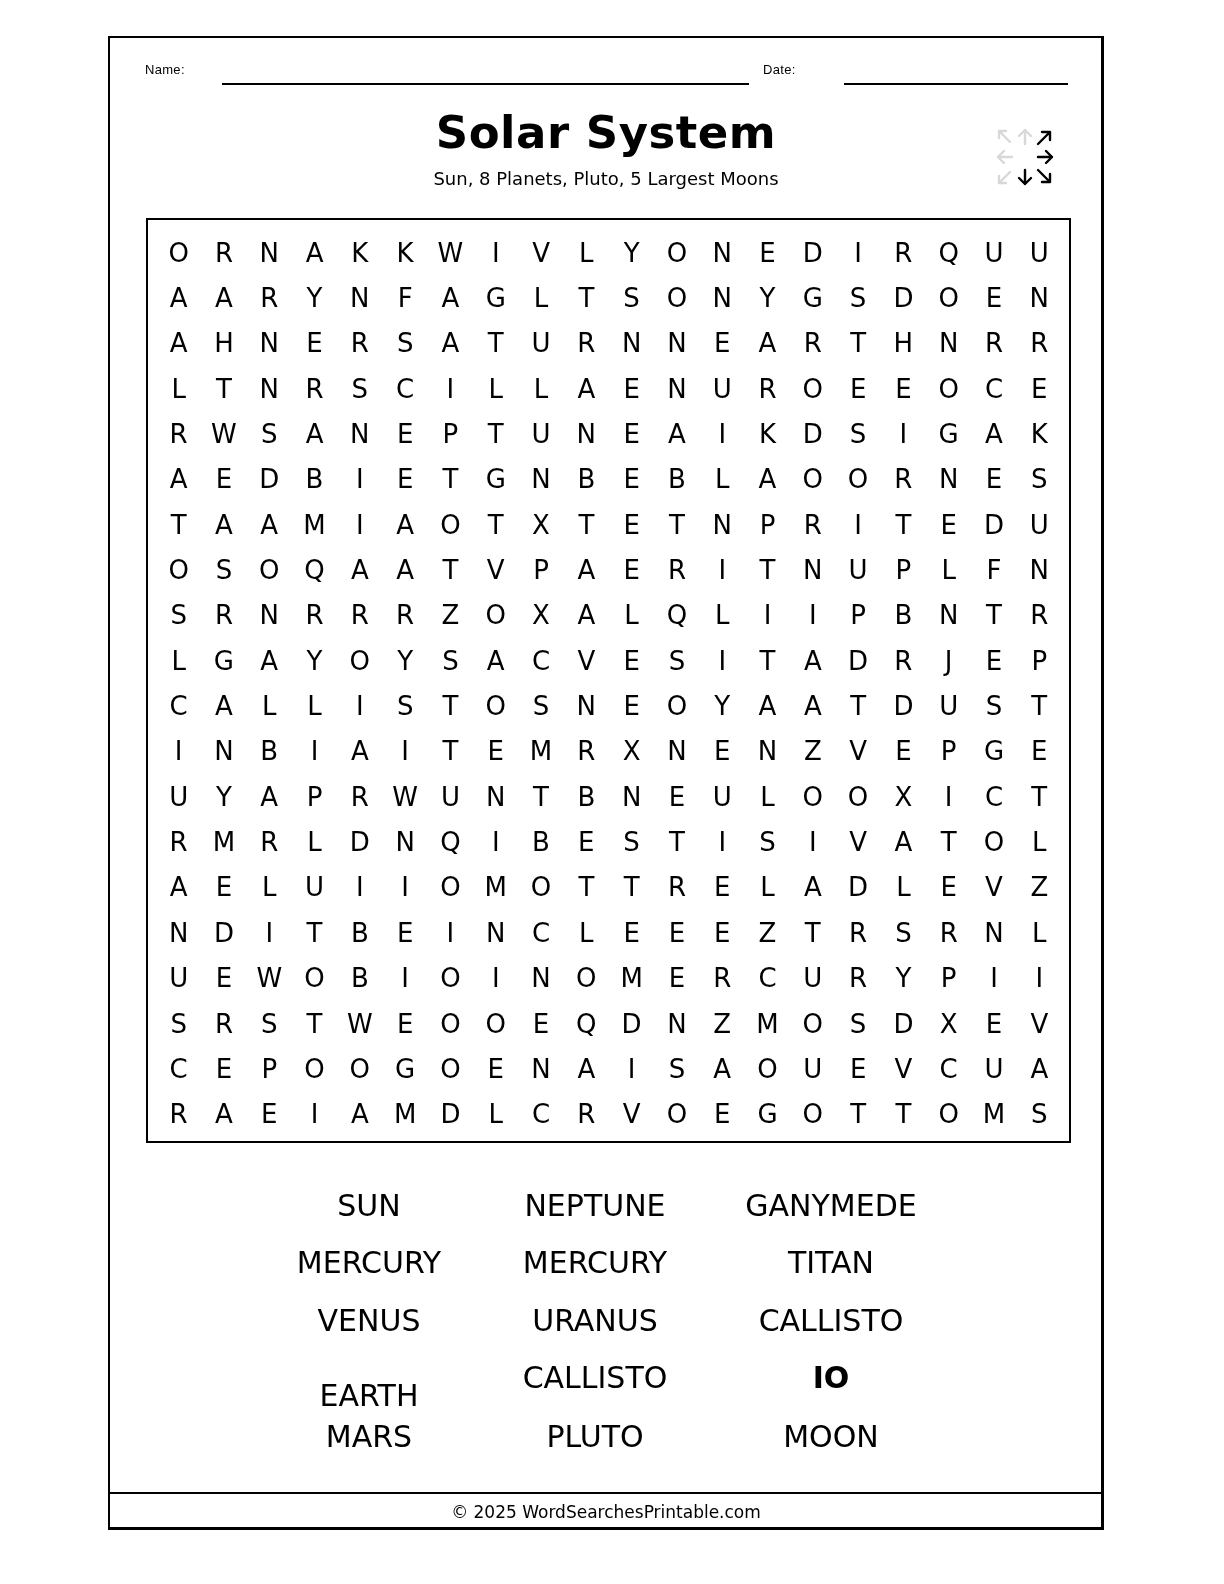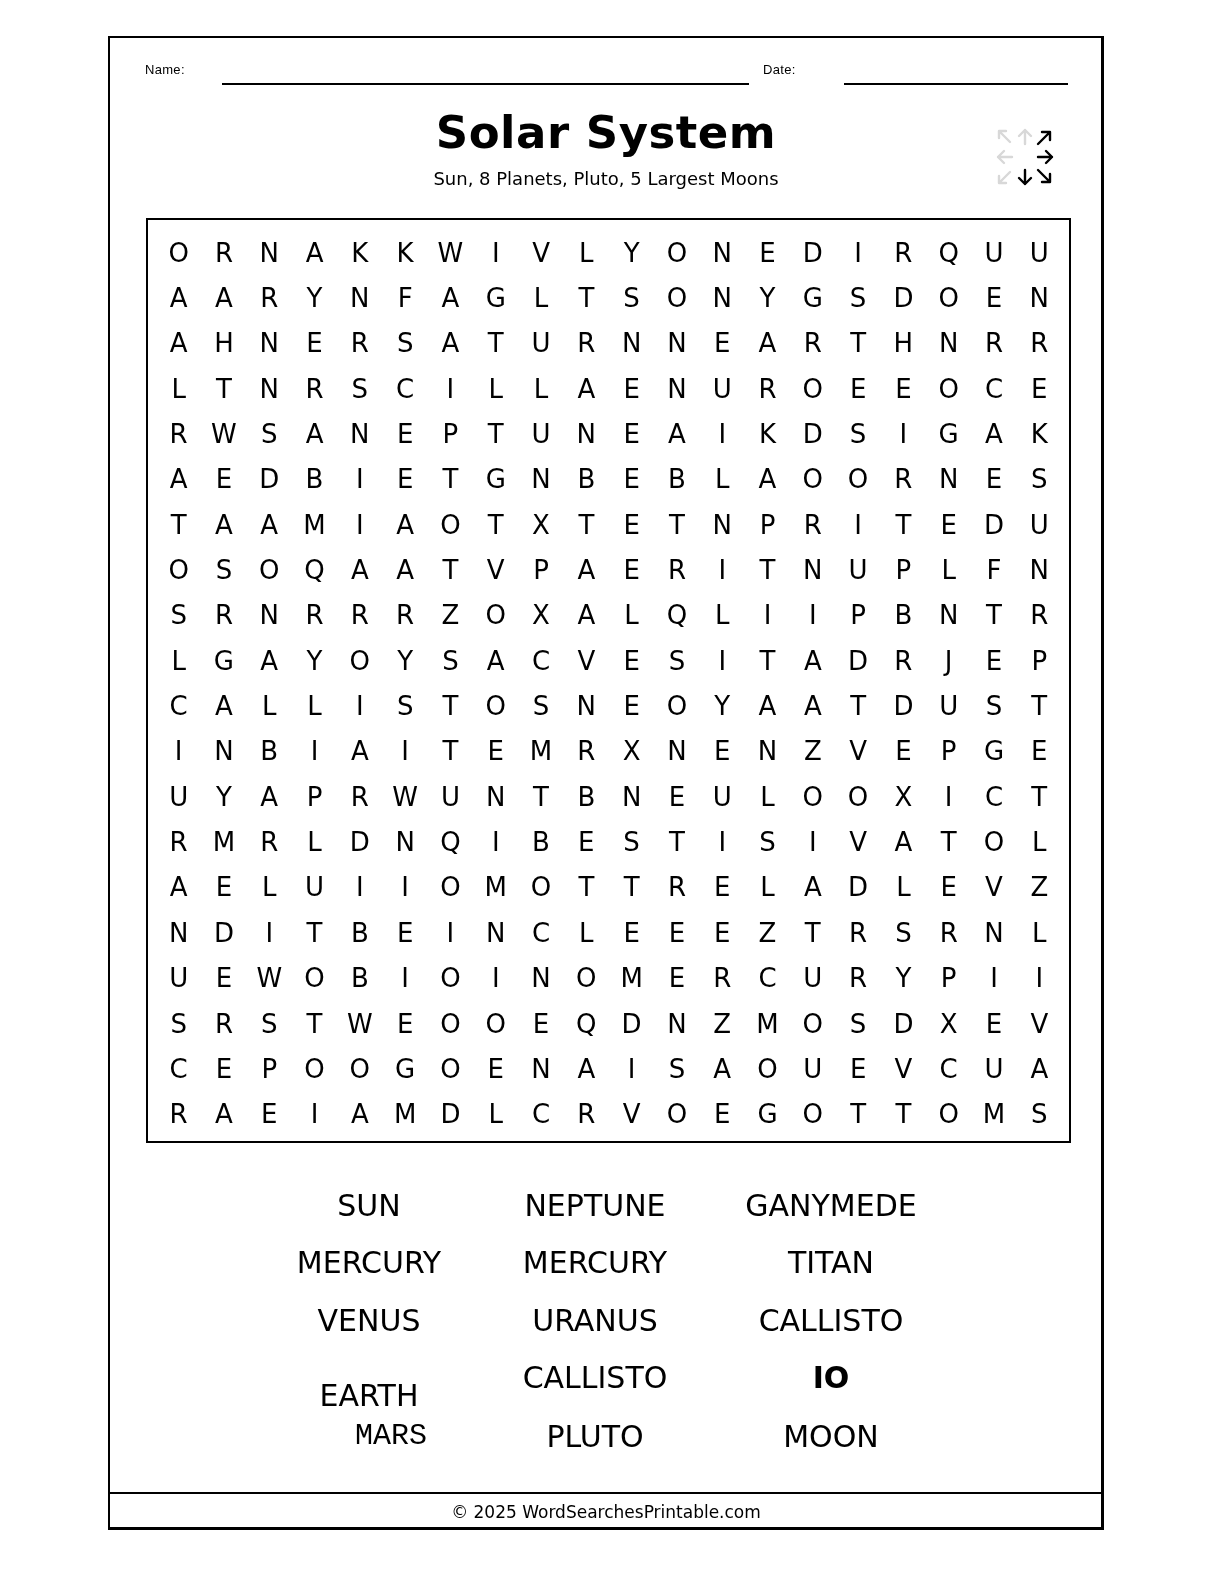--- a/index.html
+++ b/index.html
@@ -451,21 +451,21 @@
       <div class="cell">M</div>
       <div class="cell">S</div>
     </div>
 </div>
 
 <div class="words">
   <div class="word" style="left:369px; top:8px;">SUN</div>
   <div class="word" style="left:369px; top:65px;">MERCURY</div>
   <div class="word" style="left:369px; top:123px;">VENUS</div>
   <div class="word" style="left:369px; top:198px;">EARTH</div>
-  <div class="word" style="left:391px; top:239px;font-family:Liberation Mono, monospace;">MARS</div>
+  <div class="word" style="left:369px; top:239px;">MARS</div>
 
   <div class="word" style="left:595px; top:8px;">NEPTUNE</div>
   <div class="word" style="left:595px; top:65px;">MERCURY</div>
   <div class="word" style="left:595px; top:123px;">URANUS</div>
   <div class="word" style="left:595px; top:180px;">CALLISTO</div>
   <div class="word" style="left:595px; top:239px;">PLUTO</div>
 
   <div class="word" style="left:831px; top:8px;">GANYMEDE</div>
   <div class="word" style="left:831px; top:65px;">TITAN</div>
   <div class="word" style="left:831px; top:123px;">CALLISTO</div>

